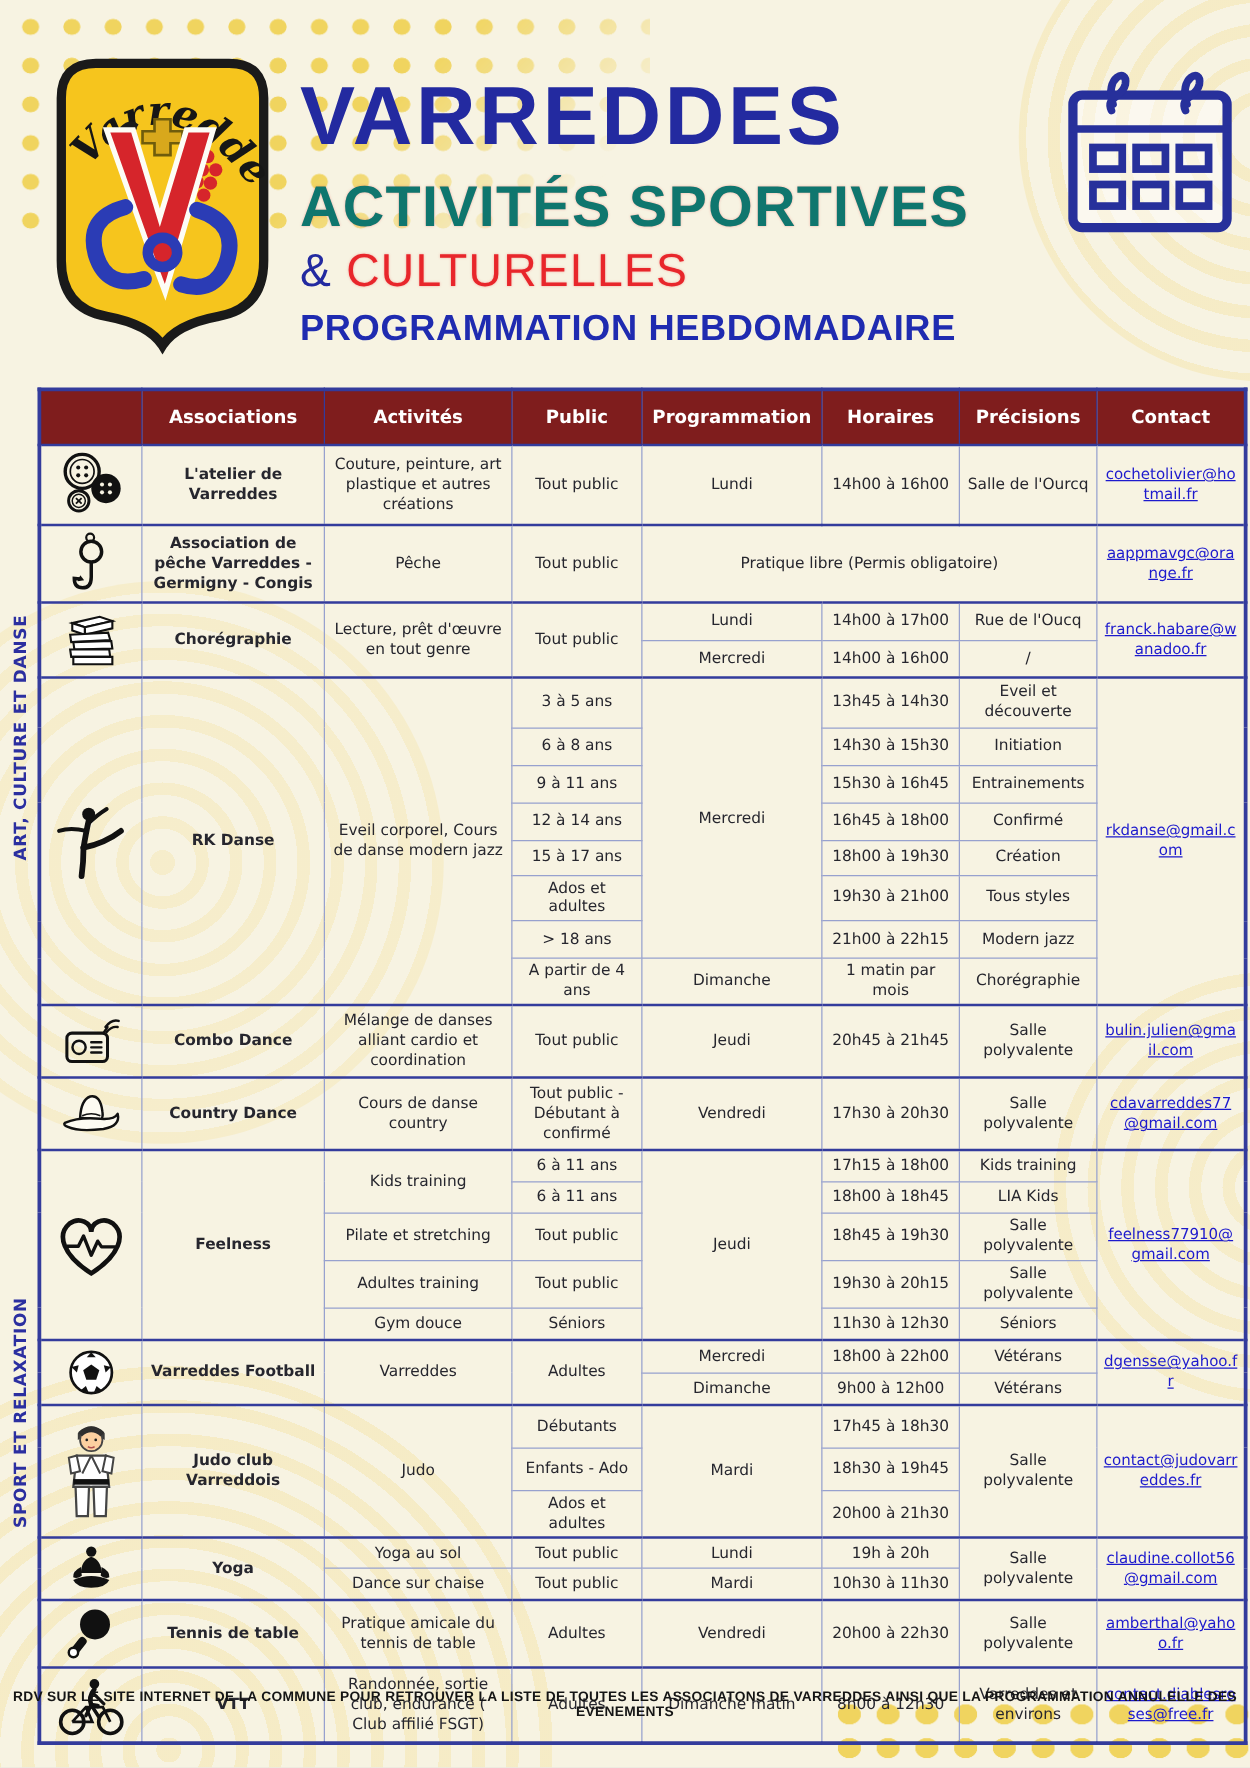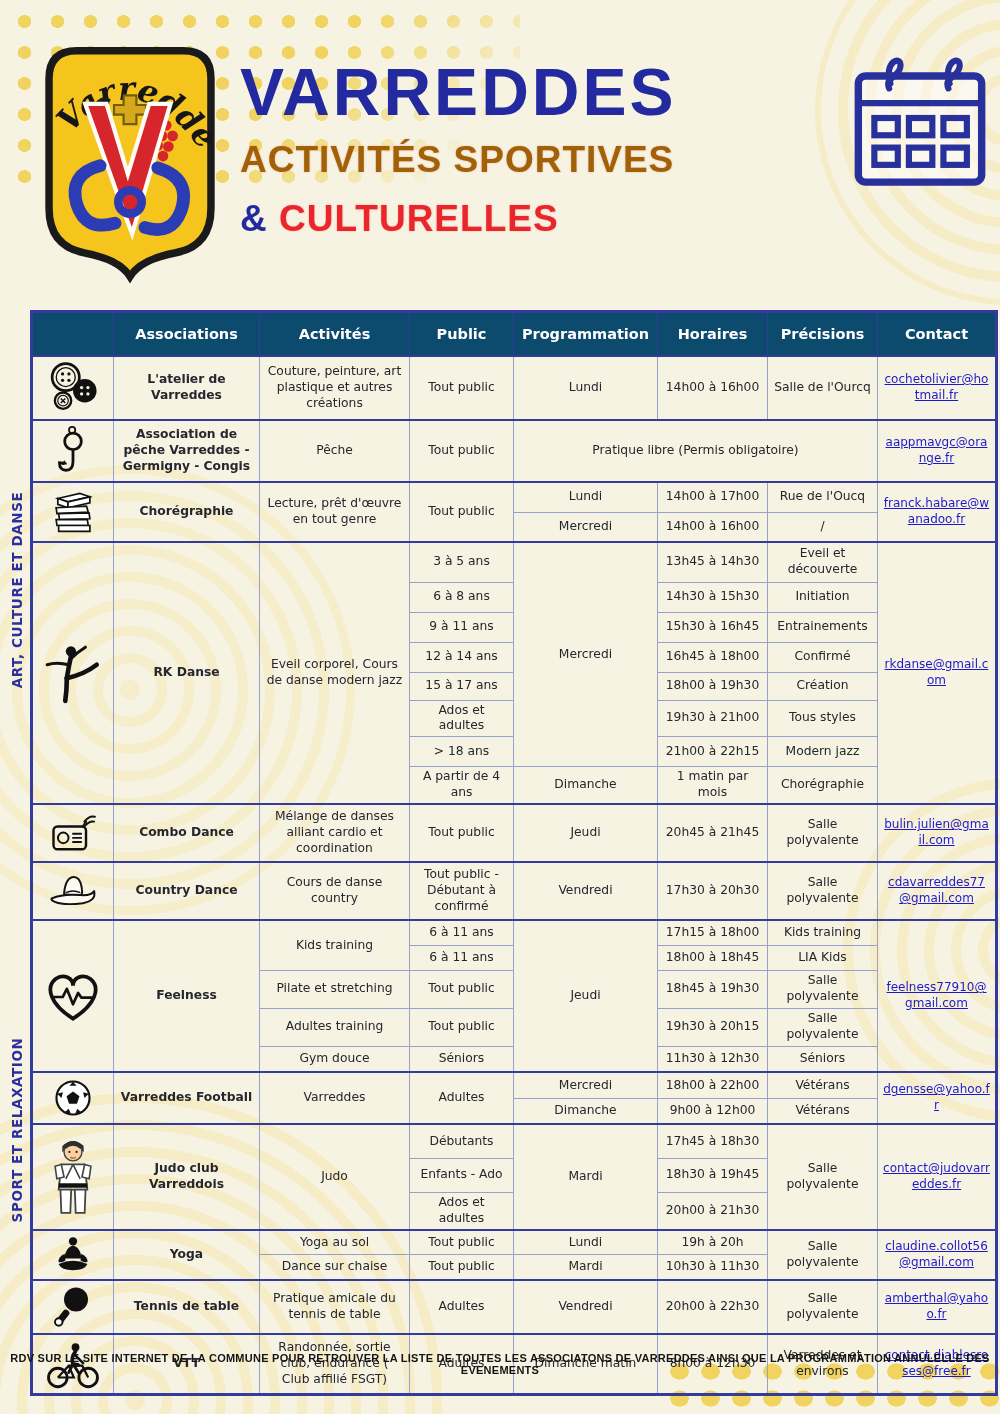--- a/index.html
+++ b/index.html
@@ -18,33 +18,33 @@
   .rings{border-radius:50%;
     background:repeating-radial-gradient(circle at center, rgba(243,219,134,.55) 0 10px, rgba(0,0,0,0) 10px 27px);}
   .rings-tr{left:815px;top:-85px;width:390px;height:390px;opacity:.55;}
   .rings-ml{left:-95px;top:465px;width:450px;height:450px;opacity:.45;}
   .rings-mr{left:835px;top:770px;width:360px;height:360px;opacity:.5;}
   .rings-bl{left:-175px;top:1090px;width:620px;height:620px;opacity:.55;}
   
   .logo{position:absolute;left:34px;top:40px;width:192px;height:245px;z-index:2;}
   .titles{position:absolute;left:240px;top:58px;width:600px;z-index:2;line-height:1.05;}
   .t-main{font-family:"Liberation Sans", sans-serif;font-weight:bold;font-size:66px;color:#232aa0;letter-spacing:3px;}
-  .t-sub1{font-family:"Liberation Sans", sans-serif;font-weight:bold;font-size:37px;color:#a16207;letter-spacing:1px;margin-top:14px;text-shadow:0 0 2px rgba(232,38,43,.35);}
-  .t-sub2line{font-family:"Liberation Sans", sans-serif;font-weight:bold;font-size:37px;margin-top:20px;letter-spacing:1px;}
+  .t-sub1{font-family:"Liberation Sans", sans-serif;font-weight:bold;font-size:46px;color:#0f766e;letter-spacing:1px;margin-top:14px;text-shadow:0 0 2px rgba(232,38,43,.35);}
+  .t-sub2line{font-family:"Liberation Sans", sans-serif;font-weight:normal;font-size:37px;margin-top:8px;letter-spacing:1px;}
   .t-amp{color:#232aa0;} .t-sub2{color:#e8262b;text-shadow:0 0 2px rgba(232,38,43,.35);}
   .t-sub3{font-family:"Liberation Sans", sans-serif;font-weight:bold;font-size:29px;color:#1f2bb0;margin-top:12px;letter-spacing:.5px;}
   .calendar{position:absolute;left:846px;top:44px;width:148px;height:148px;z-index:2;}
   
   .vlabel{position:absolute;z-index:2;font-weight:bold;color:#2b2fa0;font-size:13.5px;letter-spacing:.6px;white-space:nowrap;}
   .v-top{left:17px;top:590px;transform:translate(-50%,-50%) rotate(-90deg);}
   .v-bottom{left:17px;top:1130px;transform:translate(-50%,-50%) rotate(-90deg);}
   
   table.prog{position:absolute;left:30px;top:310px;width:965px;z-index:1;border-collapse:collapse;table-layout:fixed;
     border:3px solid #333b9c;}
-  .prog th{background:#0c4a6e;color:#fff;font-size:14.5px;font-weight:bold;height:38px;border:1px solid #333b9c;padding:2px;text-align:center;}
+  .prog th{background:#7f1d1d;color:#fff;font-size:14.5px;font-weight:bold;height:38px;border:1px solid #333b9c;padding:2px;text-align:center;}
   .prog td{border:1px solid #97a1ce;font-size:12.3px;color:#26262e;text-align:center;vertical-align:middle;padding:2px 5px;line-height:1.3;}
   .prog tr.g td{border-top:2px solid #333b9c;}
   .prog td.assoc{font-weight:bold;}
   .prog td .email{color:#1d1acd;text-decoration:underline;word-break:break-all;cursor:pointer;font-size:12px;}
   .icn svg{display:block;margin:0 auto;}
   
   .rdv{position:absolute;left:0;right:0;top:1352px;text-align:center;z-index:2;
     font-size:11px;font-weight:bold;color:#141414;letter-spacing:.25px;font-family:"Liberation Sans", sans-serif;}
   .version{position:absolute;left:0;right:0;top:1374px;text-align:center;z-index:2;
     font-family:"Liberation Sans", sans-serif;font-weight:bold;font-size:22px;color:#1f2bb0;letter-spacing:1px;}
@@ -88,20 +88,21 @@
     </g>
   </svg>
 
   <div class="titles">
     <div class="t-main">VARREDDES</div>
     <div class="t-sub1">ACTIVITÉS SPORTIVES</div>
     <div class="t-sub2line">
       <span class="t-amp">&amp;</span>
       <span class="t-sub2">CULTURELLES</span>
     </div>
+    <div class="t-sub3">PROGRAMMATION HEBDOMADAIRE</div>
   </div>
 
   <svg class="calendar" viewBox="0 0 120 120">
     <g fill="none" stroke="#27309b" stroke-width="6" stroke-linecap="round">
       <rect x="10" y="26" width="100" height="86" rx="6" fill="rgba(255,255,255,0.45)"></rect>
       <line x1="10" y1="48" x2="110" y2="48" stroke-width="5"></line>
       <path d="M36 32 C30 14 46 8 44 19 C42 28 31 27 35 36" stroke-width="5"></path>
       <path d="M84 32 C78 14 94 8 92 19 C90 28 79 27 83 36" stroke-width="5"></path>
     </g>
     <g fill="none" stroke="#27309b" stroke-width="5">

